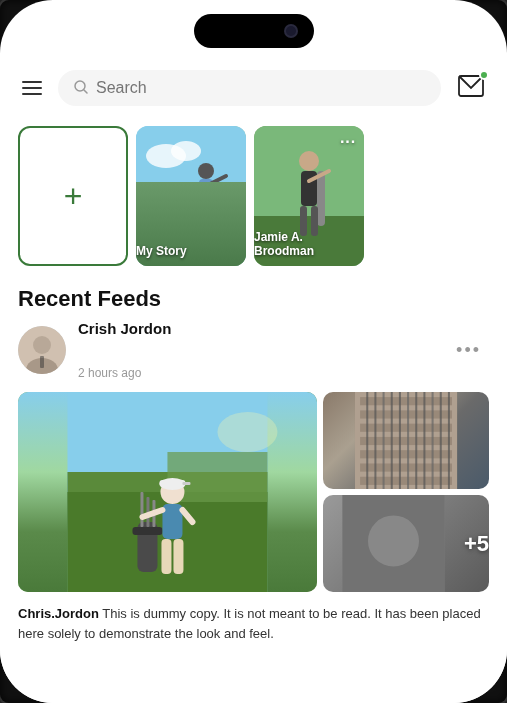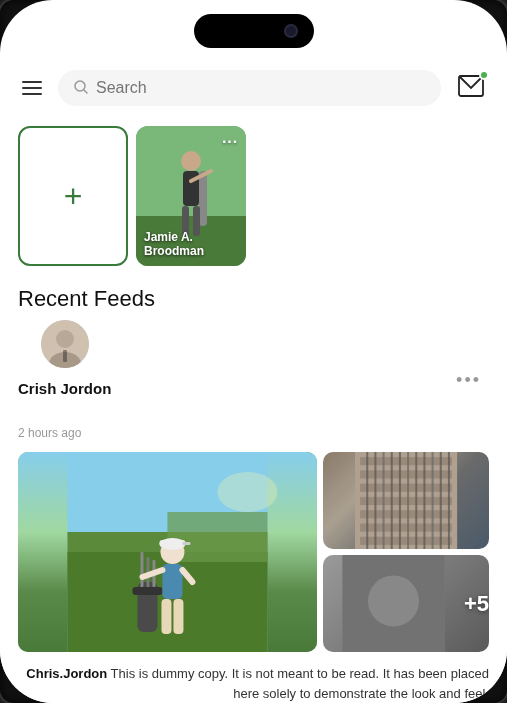--- a/index.html
+++ b/index.html
@@ -8,21 +8,21 @@
       display: flex;
       justify-content: center;
       align-items: center;
       min-height: 100vh;
       font-family: -apple-system, BlinkMacSystemFont, 'Segoe UI', sans-serif;
     }
     .phone-frame {
       width: 507px;
       height: 703px;
       background: #111;
-      border-radius: 14px;
+      border-radius: 9px;
       position: relative;
       overflow: hidden;
       box-shadow: 0 0 0 2px #333, 0 0 0 4px #222, inset 0 0 10px rgba(0,0,0,0.8);
     }
     .phone-screen {
       position: absolute;
       top: 0; left: 0; right: 0; bottom: 0;
       background: #ffffff;
       border-radius: 53px;
       overflow: hidden;
@@ -155,21 +155,21 @@
     }
     .story-card-bg {
       width: 100%;
       height: 100%;
       background-size: cover;
       background-position: center;
     }
     .story-label {
       position: absolute;
       bottom: 8px;
-      left: 8px;
+      left: 0;
       right: 8px;
       color: #fff;
       font-size: 12px;
       font-weight: 600;
       text-shadow: 0 1px 3px rgba(0,0,0,0.7);
       margin-top: 12px;
     }
     .story-more-btn {
       position: absolute;
       top: 8px;
@@ -196,39 +196,38 @@
     .story-bg-2 {
       background: linear-gradient(135deg, #6a9a5a 0%, #8aba7a 40%, #4a7a4a 100%);
     }
     
     .story-bg-3 {
       background: linear-gradient(135deg, #c8b8a8 0%, #d8c8b8 40%, #a8a8a8 100%);
     }
     
     .section-title {
       font-size: 22px;
-      font-weight: 400;
+      font-weight: 700;
       color: #111;
       padding: 12px 18px 8px;
     }
     
     .feed-card {
       padding: 0 18px;
     }
     .feed-header {
       display: flex;
       align-items: center;
       justify-content: space-between;
       margin-bottom: 12px;
     }
     .feed-user {
       display: flex;
       align-items: center;
       gap: 12px;
-      flex-direction: column;
     }
     .avatar {
       width: 48px;
       height: 48px;
       border-radius: 50%;
       overflow: hidden;
       background: #ccc;
     }
     .feed-user-info {}
     .feed-user-name {
@@ -294,21 +293,20 @@
       font-size: 22px;
       font-weight: 700;
       color: #fff;
       text-shadow: 0 1px 4px rgba(0,0,0,0.5);
     }
     
     .feed-caption {
       font-size: 13px;
       color: #333;
       line-height: 1.5;
-      text-align: right;
     }
     .feed-caption-username {
       font-weight: 700;
       color: #111;
     }
 
     
     .mail-envelope {
       position: relative;
       display: inline-block;
@@ -354,20 +352,40 @@
           <div class="mail-badge"></div>
         </div>
       </div>
 
       <div class="stories-row">
 
         <div class="story-add">
           <span class="plus-icon">+</span>
         </div>
 
+        <div class="story-card">
+          <div class="story-card-bg story-bg-1">
+            
+            <svg width="100%" height="100%" viewBox="0 0 110 140" xmlns="http://www.w3.org/2000/svg">
+              <rect width="110" height="140" fill="#87CEEB"></rect>
+              <rect x="0" y="80" width="110" height="60" fill="#5a8a4a"></rect>
+              <rect x="0" y="70" width="110" height="20" fill="#7aaa6a"></rect>
+
+              <ellipse cx="30" cy="30" rx="20" ry="12" fill="white" opacity="0.8"></ellipse>
+              <ellipse cx="50" cy="25" rx="15" ry="10" fill="white" opacity="0.8"></ellipse>
+
+              <ellipse cx="70" cy="45" rx="8" ry="8" fill="#555"></ellipse>
+              <rect x="63" y="53" width="14" height="30" rx="4" fill="#6699cc"></rect>
+              <line x1="70" y1="60" x2="90" y2="50" stroke="#555" stroke-width="4" stroke-linecap="round"></line>
+              <rect x="62" y="83" width="6" height="25" rx="3" fill="#6699cc"></rect>
+              <rect x="72" y="83" width="6" height="25" rx="3" fill="#6699cc"></rect>
+            </svg>
+          </div>
+          <div class="story-label">My Story</div>
+        </div>
 
         <div class="story-card">
           <div class="story-card-bg story-bg-2">
             <svg width="100%" height="100%" viewBox="0 0 110 140" xmlns="http://www.w3.org/2000/svg">
               <rect width="110" height="140" fill="#7ab87a"></rect>
               <rect x="0" y="90" width="110" height="50" fill="#4a7a3a"></rect>
 
               <ellipse cx="55" cy="35" rx="10" ry="10" fill="#c8a888"></ellipse>
               <rect x="47" y="45" width="16" height="35" rx="4" fill="#333"></rect>
               <rect x="63" y="45" width="8" height="55" rx="4" fill="#888"></rect>

